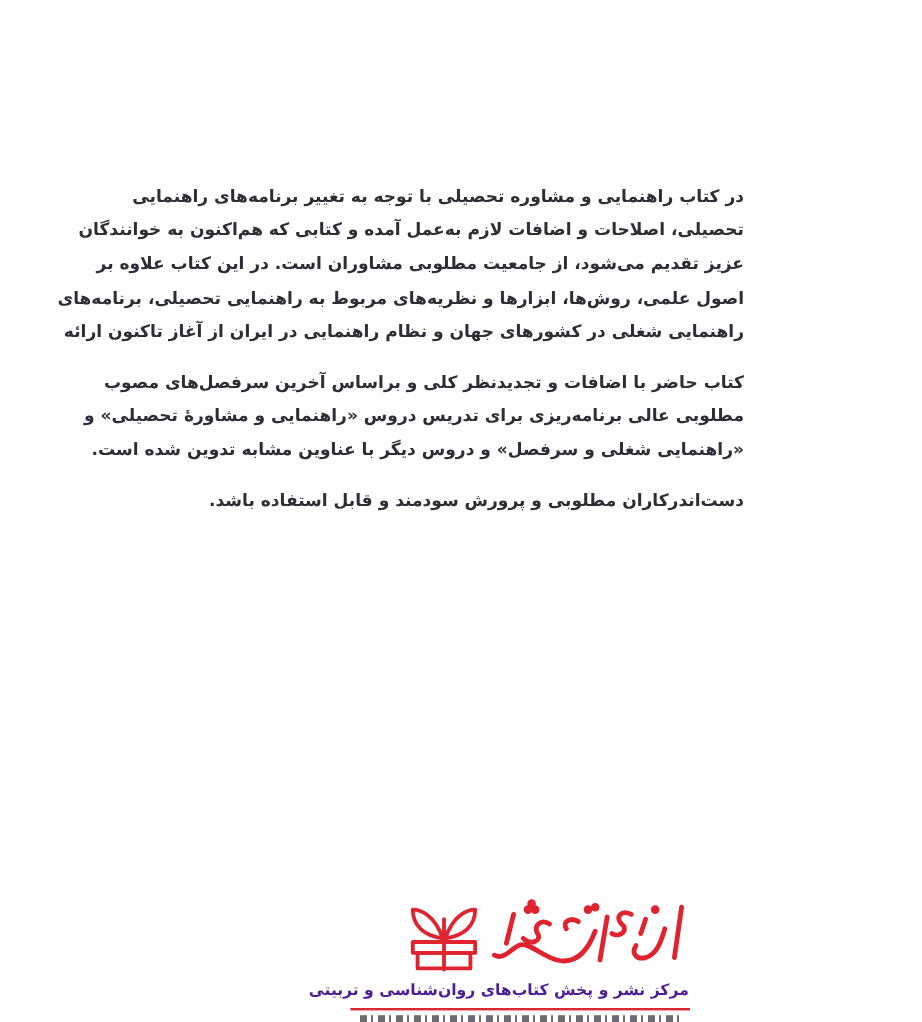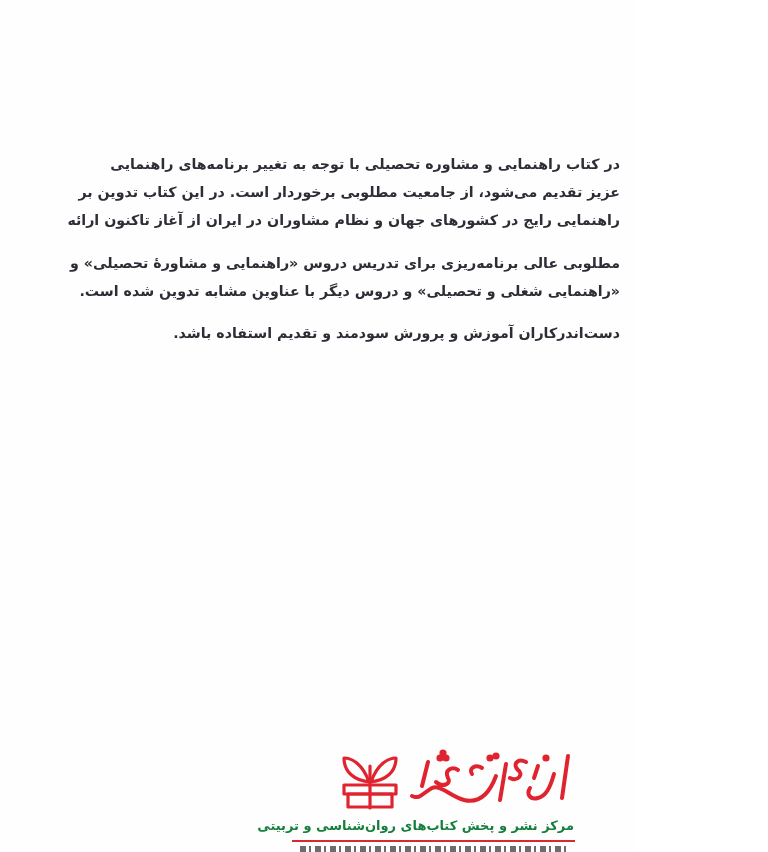--- a/index.html
+++ b/index.html
@@ -56,21 +56,21 @@
     }
     .tagline {
       position: absolute;
       left: 282px;
       top: 818px;
       width: 292px;
       direction: rtl;
       text-align: center;
       font-size: 13px;
       font-weight: bold;
-      color: #15803d;
+      color: #4c1d95;
       white-space: nowrap;
     }
     .rule {
       position: absolute;
       left: 292px;
       top: 840px;
       width: 283px;
       height: 2px;
       background: #d62a32;
     }
@@ -85,29 +85,32 @@
     }
   </style>
 </head>
 <body>
 
 <div class="page">
 
   <div class="body-text">
     <p class="para">
       <span class="line">در کتاب راهنمایی و مشاوره تحصیلی  با توجه به تغییر برنامه‌های راهنمایی</span>
-      <span class="line">عزیز تقدیم می‌شود، از جامعیت مطلوبی برخوردار است. در این کتاب تدوین بر</span>
-      <span class="line">راهنمایی رایج در کشورهای جهان و نظام مشاوران در ایران از آغاز تاکنون ارائه</span>
+      <span class="line">تحصیلی، اصلاحات و اضافات لازم به‌عمل آمده و کتابی که هم‌اکنون به خوانندگان</span>
+      <span class="line">عزیز تقدیم می‌شود، از جامعیت مطلوبی مشاوران است. در این کتاب علاوه بر</span>
+      <span class="line">اصول علمی، روش‌ها، ابزارها و نظریه‌های مربوط به راهنمایی تحصیلی، برنامه‌های</span>
+      <span class="line">راهنمایی شغلی در کشورهای جهان و نظام راهنمایی در ایران از آغاز تاکنون ارائه</span>
     </p>
     <p class="para">
+      <span class="line">کتاب حاضر با اضافات و تجدیدنظر کلی و براساس آخرین سرفصل‌های مصوب</span>
       <span class="line">مطلوبی عالی برنامه‌ریزی برای تدریس دروس «راهنمایی و مشاورهٔ تحصیلی» و</span>
-      <span class="line last">«راهنمایی شغلی و تحصیلی» و دروس دیگر با عناوین مشابه تدوین شده است.</span>
+      <span class="line last">«راهنمایی شغلی و سرفصل» و دروس دیگر با عناوین مشابه تدوین شده است.</span>
     </p>
     <p class="para">
-      <span class="line last">دست‌اندرکاران آموزش و پرورش سودمند و تقدیم استفاده باشد.</span>
+      <span class="line last">دست‌اندرکاران مطلوبی و پرورش سودمند و قابل استفاده باشد.</span>
     </p>
   </div>
 
   <svg class="logo" viewBox="0 0 240 62" xmlns="http://www.w3.org/2000/svg">
 
     <g fill="none" stroke="#e0242f" stroke-width="3.2" stroke-linejoin="round" stroke-linecap="round">
       <path d="M29 34 C 22 14, 10 10, 4 10 C 4 24, 14 32, 29 34 Z"></path>
       <path d="M31 34 C 38 14, 50 10, 56 10 C 56 24, 46 32, 31 34 Z"></path>
       <line x1="30" y1="18" x2="30" y2="60"></line>
       <rect x="4" y="37" width="52" height="9"></rect>

